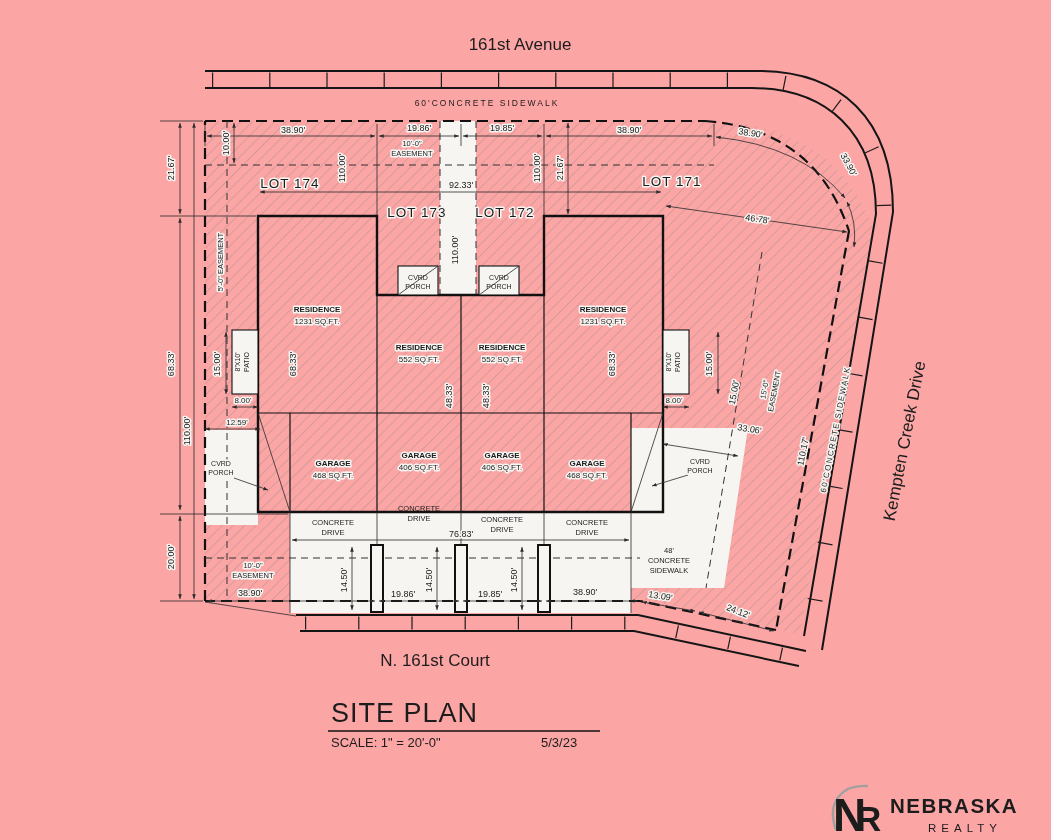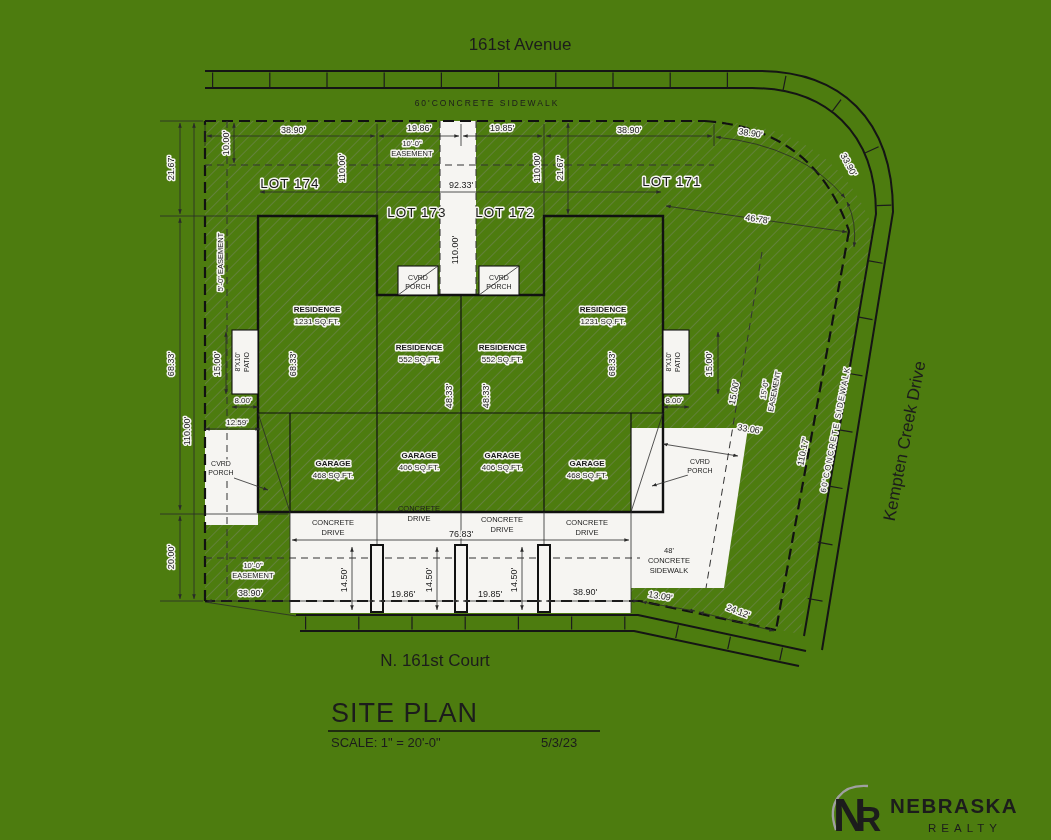--- a/index.html
+++ b/index.html
@@ -1,16 +1,16 @@
 <!DOCTYPE html>
 <html><head>
 <meta charset="utf-8">
 <style>
   html,body{margin:0;padding:0;background:#dcdcdc;}
-  .page{width:1051px;height:840px;background:#4d7c0f;position:relative;overflow:hidden;}
+  .page{width:1051px;height:840px;background:#fca5a5;position:relative;overflow:hidden;}
   svg{display:block;}
   text{font-family:"Liberation Sans",sans-serif;fill:#1c1c1c;}
   .halo{paint-order:stroke;stroke:#f6f5f2;stroke-width:3px;stroke-linejoin:round;}
   .thin{stroke:#2a2a2a;stroke-width:0.8;fill:none;}
   .dim{stroke:#2a2a2a;stroke-width:0.8;fill:none;marker-start:url(#arr);marker-end:url(#arr);}
   .wall{stroke:#111;stroke-width:1.2;fill:none;}
   .bold{stroke:#111;stroke-width:2.4;fill:none;}
   .curb{stroke:#151515;stroke-width:2;fill:none;}
   .dashB{stroke:#111;stroke-width:2.2;fill:none;stroke-dasharray:11 6;}
   .dashT{stroke:#333;stroke-width:1;fill:none;stroke-dasharray:7 5;}

